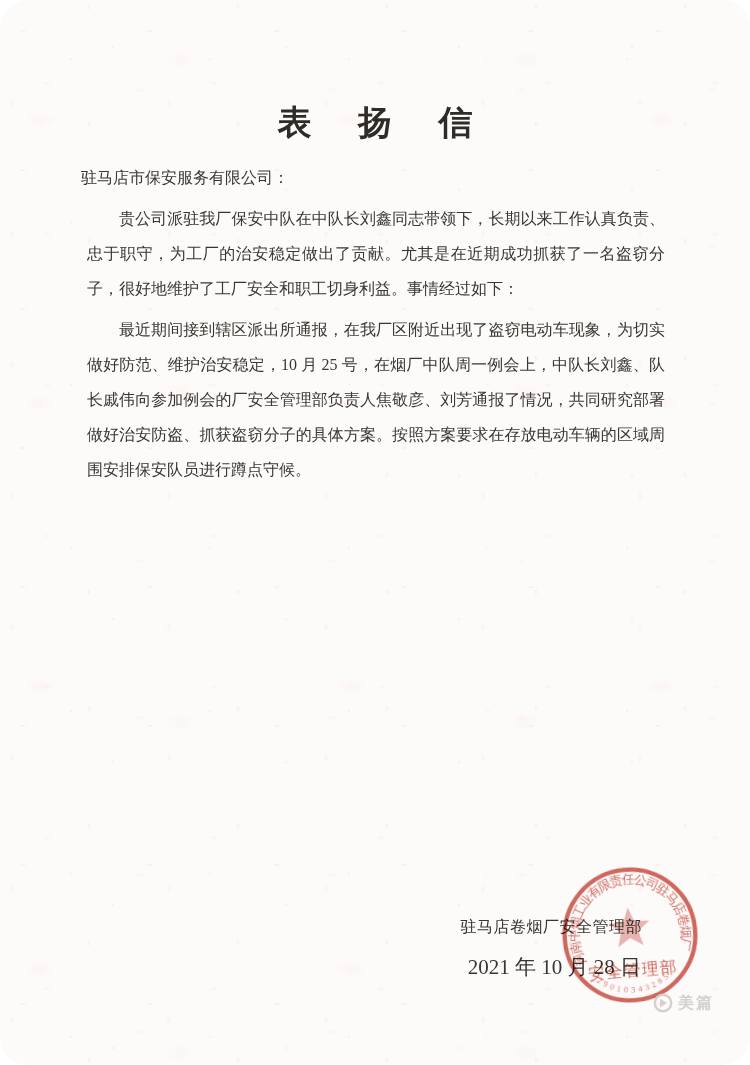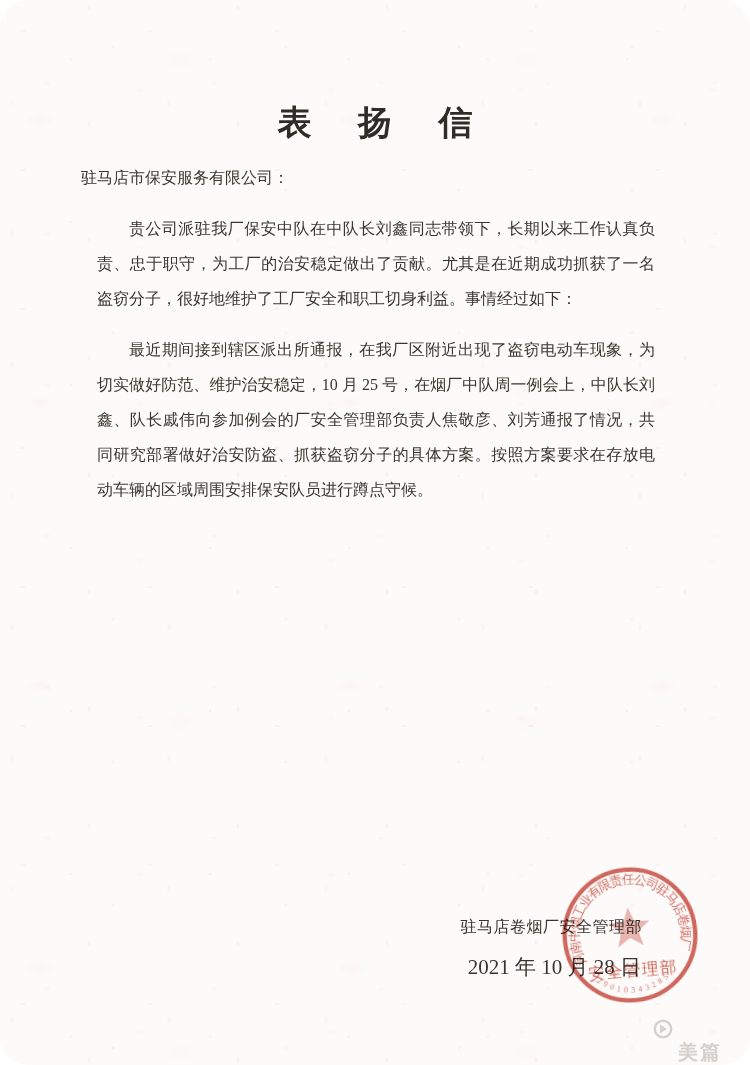--- a/index.html
+++ b/index.html
@@ -28,21 +28,21 @@
     position:absolute;top:100px;left:0;width:750px;margin:0;
     text-align:center;font-size:34px;font-weight:700;color:#2f2b27;
     letter-spacing:19px;text-indent:19px;
   }
   .body-text{
     position:absolute;top:160px;left:81px;width:590px;
     font-size:16px;line-height:35px;color:#3a362f;
   }
   .salutation{margin:0;}
   .para{
-    margin:16px;text-indent:2em;text-align:justify;
+    margin:6px;text-indent:2em;text-align:justify;
     text-justify:inter-ideograph;text-justify:inter-character;
   }
   .signature{
     position:absolute;top:901px;right:92px;margin:16px;
     font-size:16px;letter-spacing:0.5px;color:#39352e;
   }
   .date{
     position:absolute;top:941px;right:97px;margin:12px;
     font-size:21px;color:#39352e;
   }
@@ -52,23 +52,22 @@
     transform:rotate(-5deg);
   }
   .seal svg{display:block;}
   .seal text{font-family:"Liberation Serif","DejaVu Serif",serif;}
   .watermark{
     position:absolute;left:652px;top:992px;
     display:flex;align-items:center;gap:4px;
     color:#d5d0cc;
   }
   .watermark .wm-text{
-    font-size:20px;font-weight:700;letter-spacing:2px;
+    font-size:16px;font-weight:700;letter-spacing:2px;
     font-family:"Liberation Sans","DejaVu Sans",sans-serif;
-    margin-top:47px;
   }
 </style>
 </head>
 <body>
 
 <div class="page">
 
   <h1 class="title">表 扬 信</h1>
 
   <div class="body-text">

